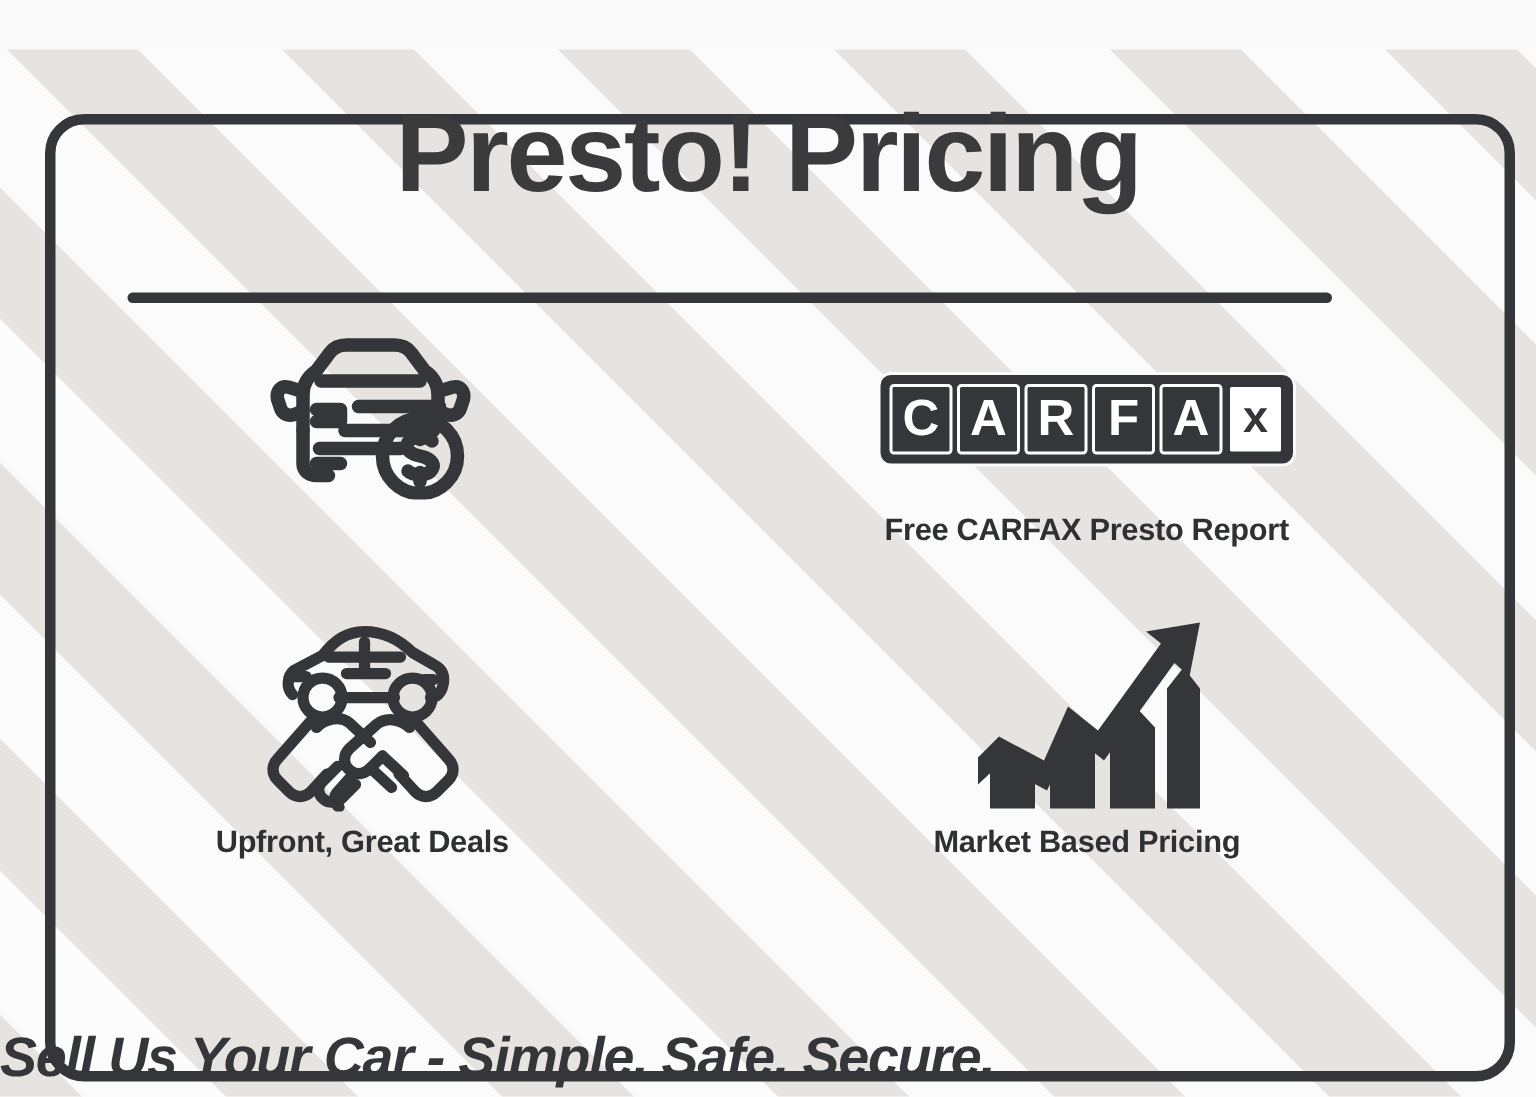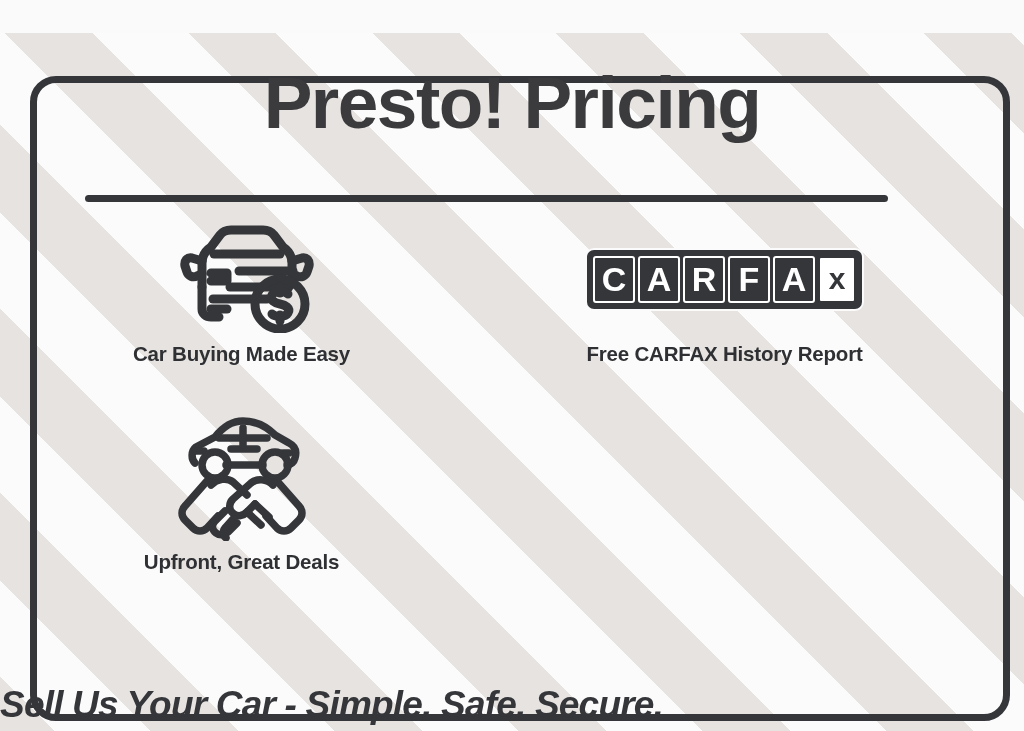--- a/index.html
+++ b/index.html
@@ -195,35 +195,34 @@
 
           <path d="M35 62 L35 84 C35 89 39 92 44 92 L52 92"></path>
           <path d="M44 84 L60 84"></path>
 
           <circle cx="113" cy="79" r="25" stroke-width="9"></circle>
           <path d="M121 69 C118 66 108 65 105 70 C102 75 108 78 113 79 C118 80 124 83 121 88 C118 93 108 92 105 89"></path>
           <path d="M113 62 L113 68"></path>
           <path d="M113 90 L113 96"></path>
         </svg>
       </div>
-      <div class="feature-label">Car Buying Made Easy</div>
     </div>
 
     <div class="cell">
       <div class="icon-wrap" style="height:108px;">
         <div class="carfax">
           <div class="cf-cell">C</div>
           <div class="cf-cell">A</div>
           <div class="cf-cell">R</div>
           <div class="cf-cell">F</div>
           <div class="cf-cell">A</div>
           <div class="cf-cell inverted">x</div>
         </div>
       </div>
-      <div class="feature-label">Free CARFAX History Report</div>
+      <div class="feature-label">Free CARFAX Presto Report</div>
     </div>
 
     <div class="cell r2">
       <div class="icon-wrap">
         <svg width="142" height="130" viewBox="0 0 142 130" fill="none" stroke="#35363a" stroke-width="7.5" stroke-linecap="round" stroke-linejoin="round">
 
           <path d="M24 52 C20 48 20 40 25 36 L44 26 C52 16 60 10 72 10 C84 10 94 14 104 24 L118 32 C124 35 126 40 124 47 C123 51 120 54 116 54"></path>
           <path d="M24 40 L33 40"></path>
           <path d="M118 42 L112 42"></path>
 
@@ -246,18 +245,35 @@
 
           <path d="M54 100 L44 110 C40 114 41 119 45 122 C49 125 54 124 57 121 L66 112"></path>
           <path d="M62 108 L54 117 C51 120 52 125 55 127"></path>
           <path d="M84 93 L98 106"></path>
           <path d="M76 101 L90 114"></path>
         </svg>
       </div>
       <div class="feature-label">Upfront, Great Deals</div>
     </div>
 
+    <div class="cell r2">
+      <div class="icon-wrap">
+        <svg width="150" height="130" viewBox="0 0 150 130" fill="#35363a">
+
+          <path d="M10 128 L10 100 L25 86 L40 100 L40 128 Z"></path>
+
+          <path d="M50 128 L50 88 L65 72 L80 88 L80 128 Z"></path>
+
+          <path d="M90 128 L90 74 L105 58 L120 74 L120 128 Z"></path>
+
+          <path d="M128 128 L128 48 L139 34 L150 48 L150 128 Z"></path>
+
+          <path d="M2 94 L16 80 L46 96 L62 60 L82 76 L124 18 L114 10 L150 4 L143 40 L133 31 L86 96 L66 80 L48 116 L16 99 L2 112 Z"></path>
+        </svg>
+      </div>
+      <div class="feature-label">Market Based Pricing</div>
+    </div>
 
   </div>
 
   <div id="tagline">Sell Us Your Car - Simple. Safe. Secure.</div>
 
 </div>
 
 </body></html>

